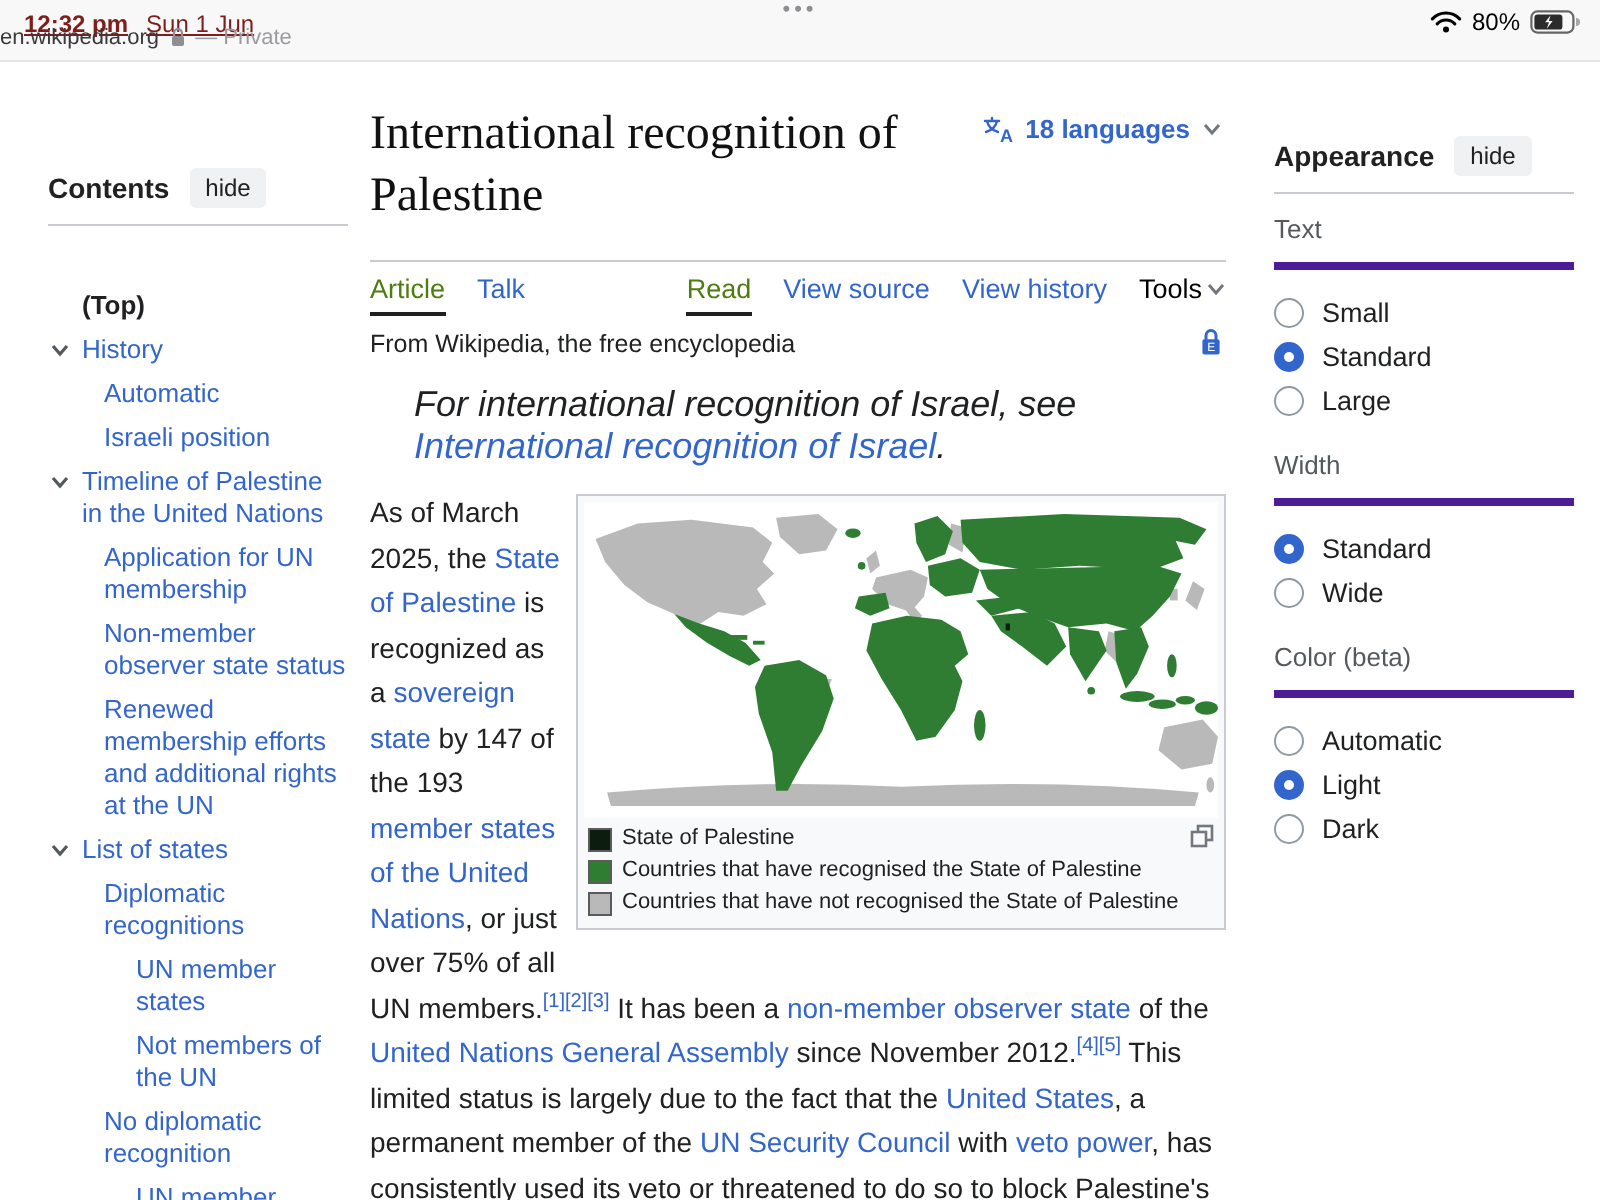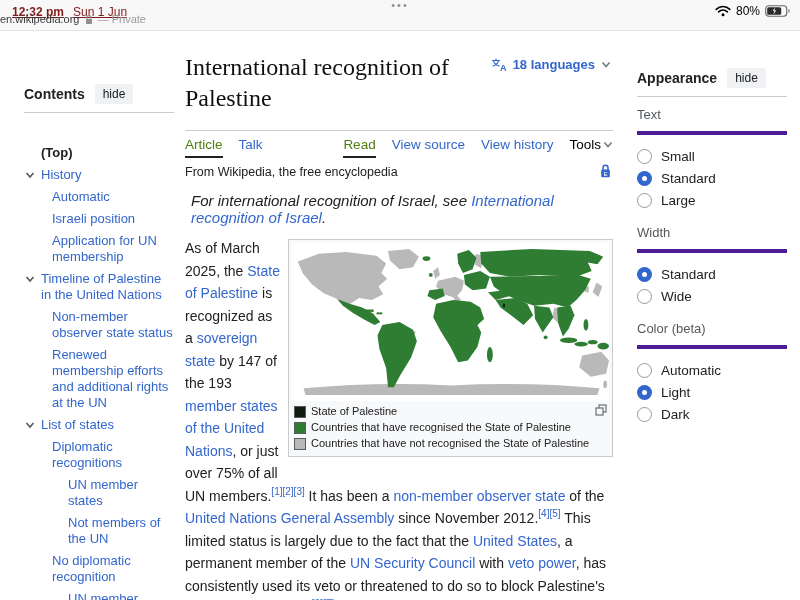--- a/index.html
+++ b/index.html
@@ -37,21 +37,21 @@
   .page-title{font-family:"Liberation Serif","DejaVu Serif",serif;font-weight:400;font-size:24px;line-height:31px;color:#111;width:322px;}
   .lang-btn{position:absolute;right:2px;top:21px;display:flex;align-items:center;gap:6px;color:#3366cc;font-weight:700;font-size:13px;cursor:pointer;}
   .tabs-row{display:flex;align-items:stretch;border-top:1px solid #c8ccd1;margin-top:9px;height:27px;font-size:13.5px;}
   .tab{display:flex;align-items:center;margin-right:16px;color:#3366cc;cursor:pointer;}
   .tab.active{color:#4d7c0f;box-shadow:inset 0 -2px 0 #202122;}
   .tab.plain{color:#000000;}
   .tabs-spacer{flex:1;}
   .tab.last{margin-right:2px;}
   .tagline{position:relative;font-size:12.5px;margin-top:7px;color:#202122;}
   .prot-lock{position:absolute;right:2px;top:-1px;}
-  .hatnote{font-style:italic;font-size:15px;margin:13px 0 0 6px;}
+  .hatnote{font-style:italic;font-size:18px;margin:13px 0 0 22px;}
   .body-text{margin-top:11px;font-size:14px;line-height:22.5px;text-align:left;}
   .body-text p{margin:0 0 14px 0;}
   .wlink{color:#3366cc;cursor:pointer;}
   sup.wref{color:#3366cc;font-size:10px;line-height:0;cursor:pointer;}
   
   .map-figure{float:right;width:325px;margin:2px 0 6px 7px;border:1px solid #c8ccd1;background:#f8f9fa;padding:3px;box-sizing:border-box;}
   .map-box{background:#fff;line-height:0;cursor:pointer;}
   .legend{position:relative;padding:3px 2px 1px;font-size:11px;line-height:15px;color:#202122;}
   .legend-row{display:flex;align-items:center;gap:5px;margin-bottom:1px;}
   .chip{width:12px;height:12px;box-sizing:border-box;border:1px solid #5b5b5b;flex:0 0 auto;}
@@ -110,27 +110,27 @@
 
   <div class="toc-item lv0">
     <svg class="chev" viewBox="0 0 10 8">
         <polyline points="1.5,2 5,6 8.5,2" fill="none" stroke="#54595d" stroke-width="1.6"></polyline>
       </svg>
     <span>History</span>
   </div>
   <div class="toc-item lv1">Automatic</div>
   <div class="toc-item lv1">Israeli position</div>
 
-  <div class="toc-item lv1">Application for UN membership</div>
   <div class="toc-item lv0">
     <svg class="chev" viewBox="0 0 10 8">
         <polyline points="1.5,2 5,6 8.5,2" fill="none" stroke="#54595d" stroke-width="1.6"></polyline>
       </svg>
     <span>Timeline of Palestine in the United Nations</span>
   </div>
+  <div class="toc-item lv1">Application for UN membership</div>
   <div class="toc-item lv1">Non-member observer state status</div>
   <div class="toc-item lv1">Renewed membership efforts and additional rights at the UN</div>
 
   <div class="toc-item lv0">
     <svg class="chev" viewBox="0 0 10 8">
         <polyline points="1.5,2 5,6 8.5,2" fill="none" stroke="#54595d" stroke-width="1.6"></polyline>
       </svg>
     <span>List of states</span>
   </div>
   <div class="toc-item lv1">Diplomatic recognitions</div>

